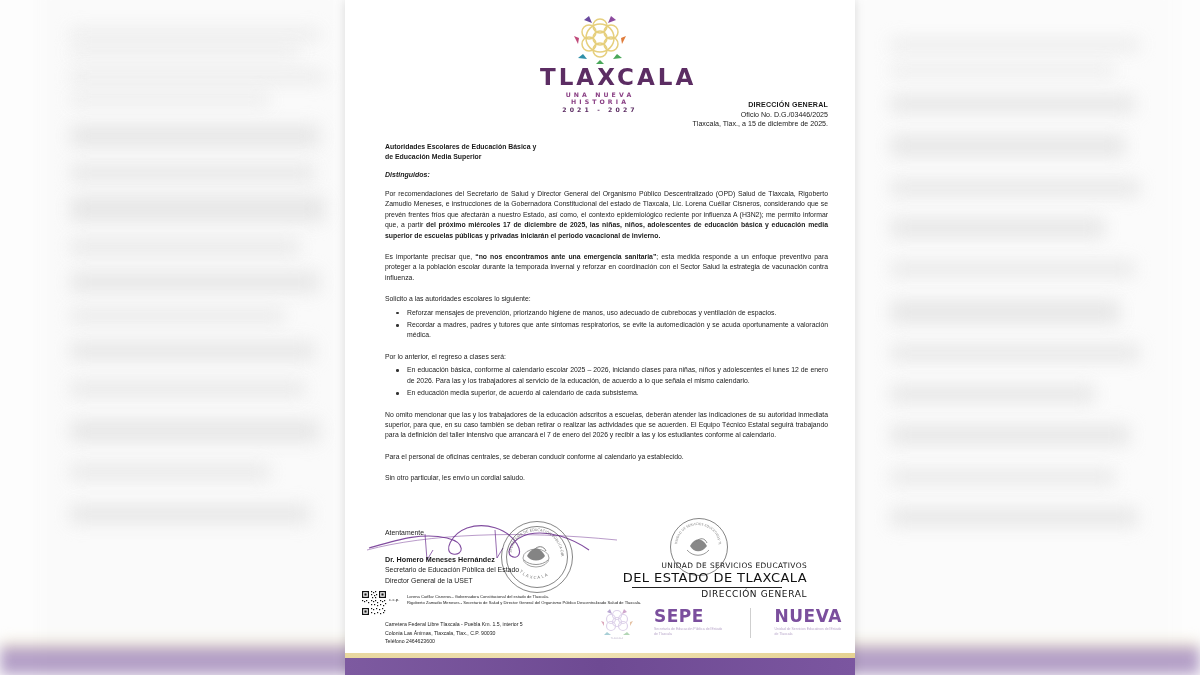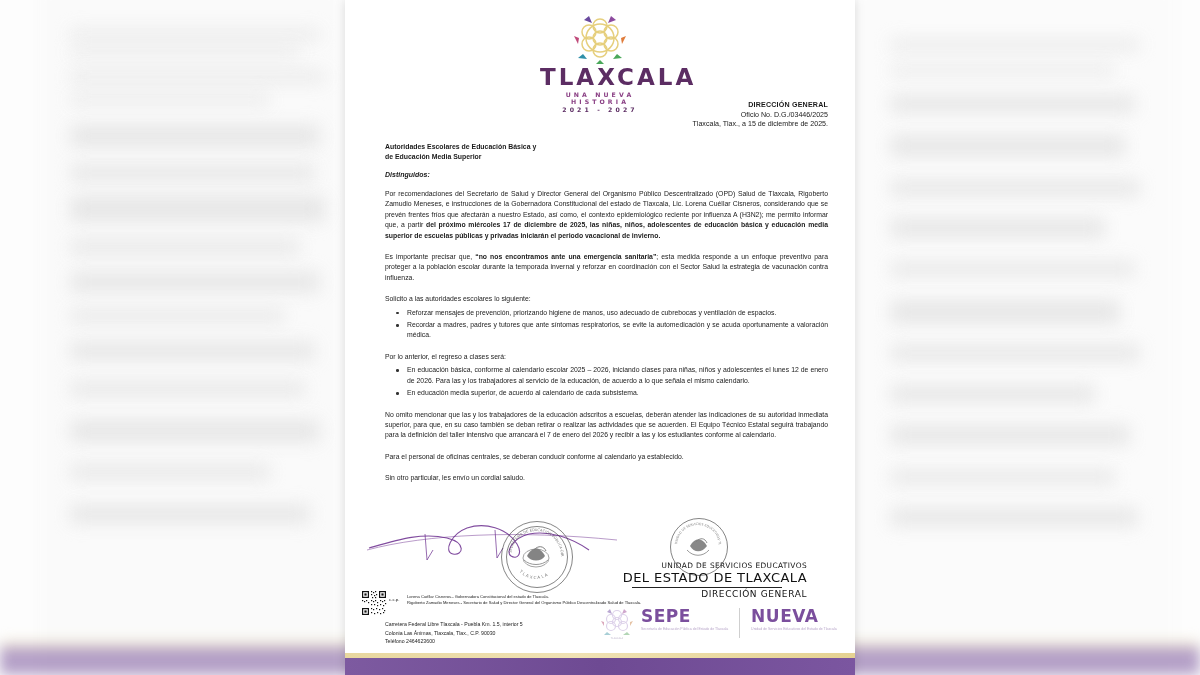--- a/index.html
+++ b/index.html
@@ -94,21 +94,21 @@
 
   
   .qr{position:absolute;left:16px;top:590px;width:26px;height:26px;}
   .ccp{position:absolute;left:44px;top:597px;font-size:4.4px;}
   .ccp-lines{position:absolute;left:62px;top:594px;width:330px;
              font-size:4.1px;line-height:6.4px;color:#222;}
   .addr-foot{position:absolute;left:40px;top:620px;font-size:5.2px;
              line-height:8.6px;color:#222;}
 
   .sepe-uset{position:absolute;left:255px;top:608px;width:245px;height:42px;
-             display:flex;align-items:flex-start;gap:7px;}
+             display:flex;align-items:flex-start;gap:20px;}
   .mini-flower{width:34px;height:32px;position:relative;flex:0 0 34px;}
   .brandcol{display:flex;flex-direction:column;}
   .brand-big{font-family:"DejaVu Sans",sans-serif;font-weight:bold;
              font-size:17px;letter-spacing:.5px;color:#7b4f9d;line-height:17px;}
   .brand-sub{font-size:3.5px;line-height:5px;color:#b8a6c9;max-width:92px;margin-top:2px;}
   .divider-v{width:1px;background:#cfcfcf;height:30px;margin:0 4px;}
 
   .footer-bar{position:absolute;left:0;bottom:0;width:510px;height:22px;}
   .fb-gold{position:absolute;left:0;top:0;width:100%;height:5px;
            background:linear-gradient(to right,#e8d79f,#f0e2b4 45%,#e5d292);}
@@ -263,20 +263,26 @@
     </svg>
   </div>
 
   <div class="uset-block">
     <div class="uset-l1">UNIDAD DE SERVICIOS EDUCATIVOS</div>
     <div class="uset-l2">DEL ESTADO DE TLAXCALA</div>
     <div class="uset-rule"></div>
     <div class="uset-l3">DIRECCIÓN GENERAL</div>
   </div>
 
+  <div class="sig">
+    <div class="at">Atentamente</div>
+    <div class="nm">Dr. Homero Meneses Hernández</div>
+    <div>Secretario de Educación Pública del Estado</div>
+    <div>Director General de la USET</div>
+  </div>
 
   <svg class="qr" viewBox="0 0 26 26">
     <rect width="26" height="26" fill="#fff"></rect>
     <g fill="#111">
       <rect x="1" y="1" width="7" height="7"></rect>
         <rect x="2.2" y="2.2" width="4.6" height="4.6" fill="#fff"></rect>
         <rect x="3.4" y="3.4" width="2.2" height="2.2"></rect>
       <rect x="18" y="1" width="7" height="7"></rect>
         <rect x="19.2" y="2.2" width="4.6" height="4.6" fill="#fff"></rect>
         <rect x="20.4" y="3.4" width="2.2" height="2.2"></rect>

